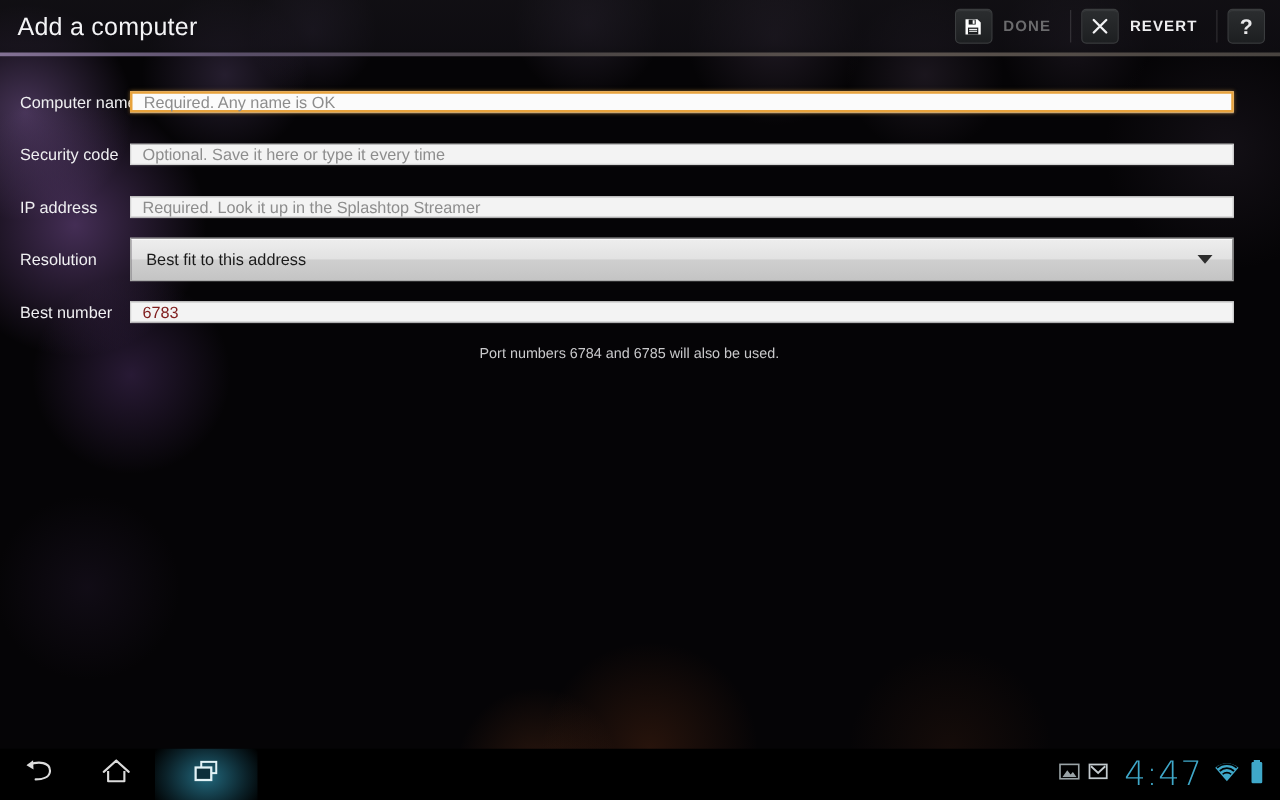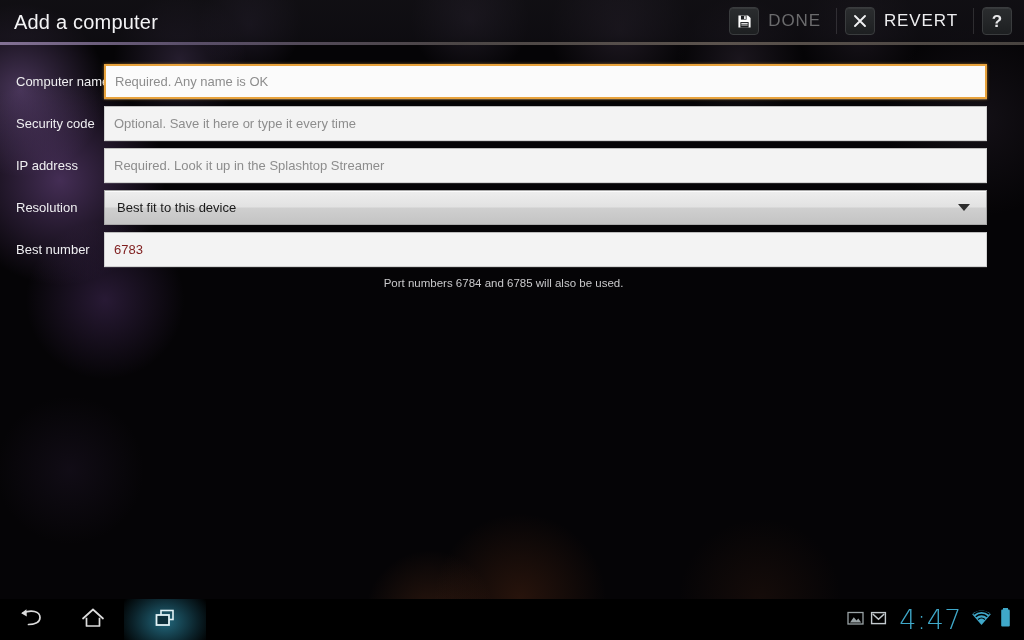--- a/index.html
+++ b/index.html
@@ -102,22 +102,22 @@
     border-radius: 4px;
     background: linear-gradient(to bottom, #2b2d2f, #1d1f21);
     border: 1px solid #3a3c3e;
     box-shadow: inset 0 1px 0 rgba(255,255,255,0.06);
     display: flex;
     align-items: center;
     justify-content: center;
     box-sizing: border-box;
   }
   .ab-label {
-    font-size: 17px;
-    font-weight: normal;
+    font-size: 12px;
+    font-weight: bold;
     letter-spacing: 0.9px;
     margin-left: 9px;
     margin-right: 7px;
   }
   .ab-label.dim  { color: #6b6b6d; }
   .ab-label.bright { color: #ededef; }
   .ab-btn svg { display: block; }
   .qmark {
     color: #e8e8ea;
     font-size: 17px;
@@ -144,21 +144,21 @@
     box-sizing: border-box;
     font-size: 13px;
     color: #efeff1;
     white-space: nowrap;
   }
   .field-wrap {
     flex: 1;
     margin-right: 37px;
   }
   .field {
-    height: 35px;
+    height: 17px;
     background: #f3f3f3;
     border: 1px solid #d2d2d2;
     border-top-color: #bdbdbd;
     box-sizing: border-box;
     display: flex;
     align-items: center;
     padding: 0 9px;
     font-size: 13px;
     box-shadow: 0 1px 0 rgba(255,255,255,0.12);
   }
@@ -326,21 +326,21 @@
         <div class="field">
           <span class="ph">Required. Look it up in the Splashtop Streamer</span>
         </div>
       </div>
     </div>
 
     <div class="row">
       <div class="label">Resolution</div>
       <div class="field-wrap">
         <div class="select">
-          <span>Best fit to this device</span>
+          <span>Best fit to this address</span>
           <span class="caret"></span>
         </div>
       </div>
     </div>
 
     <div class="row">
       <div class="label">Best number</div>
       <div class="field-wrap">
         <div class="field">
           <span class="val">6783</span>

